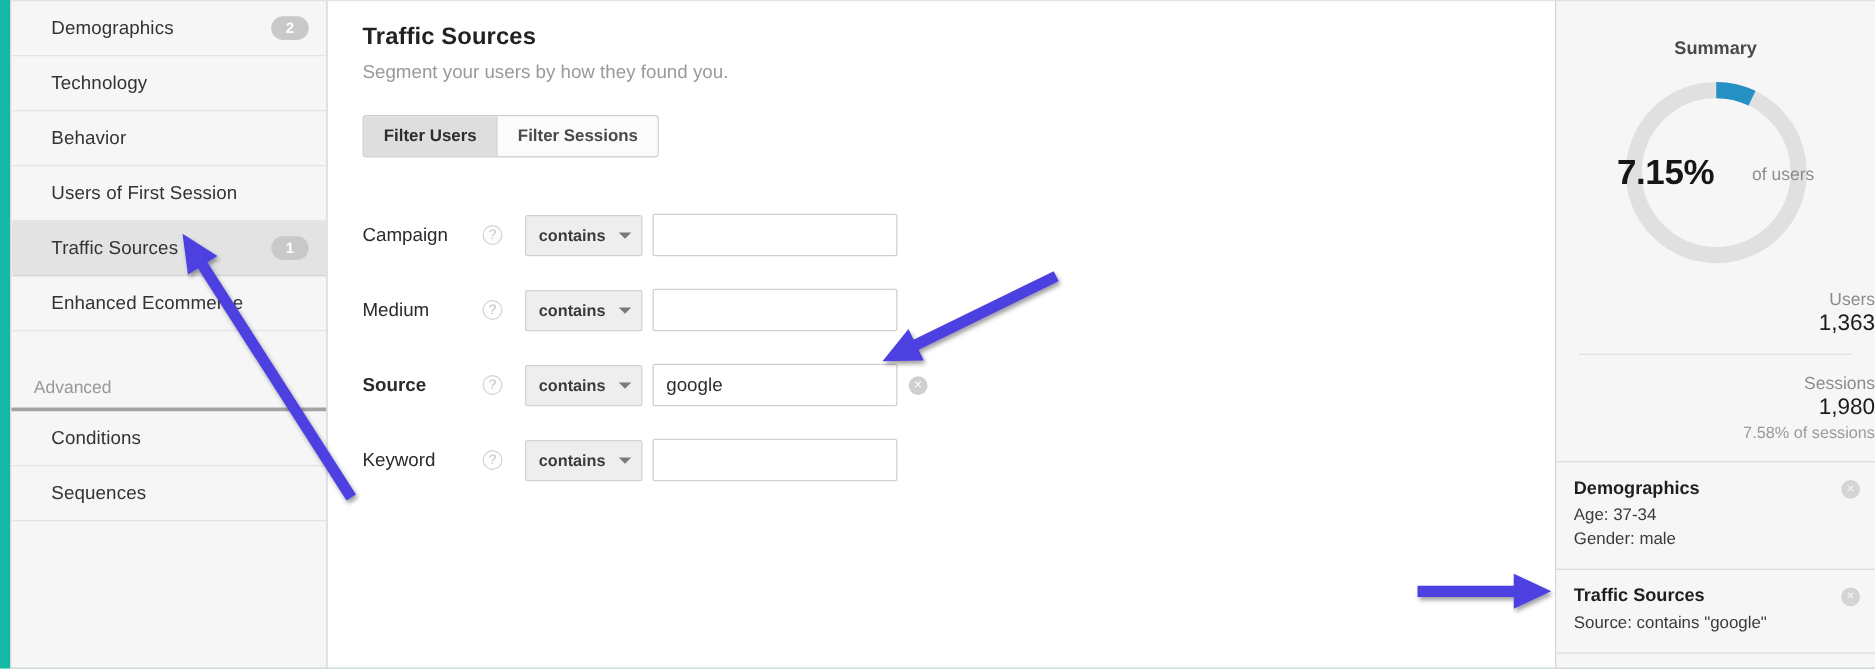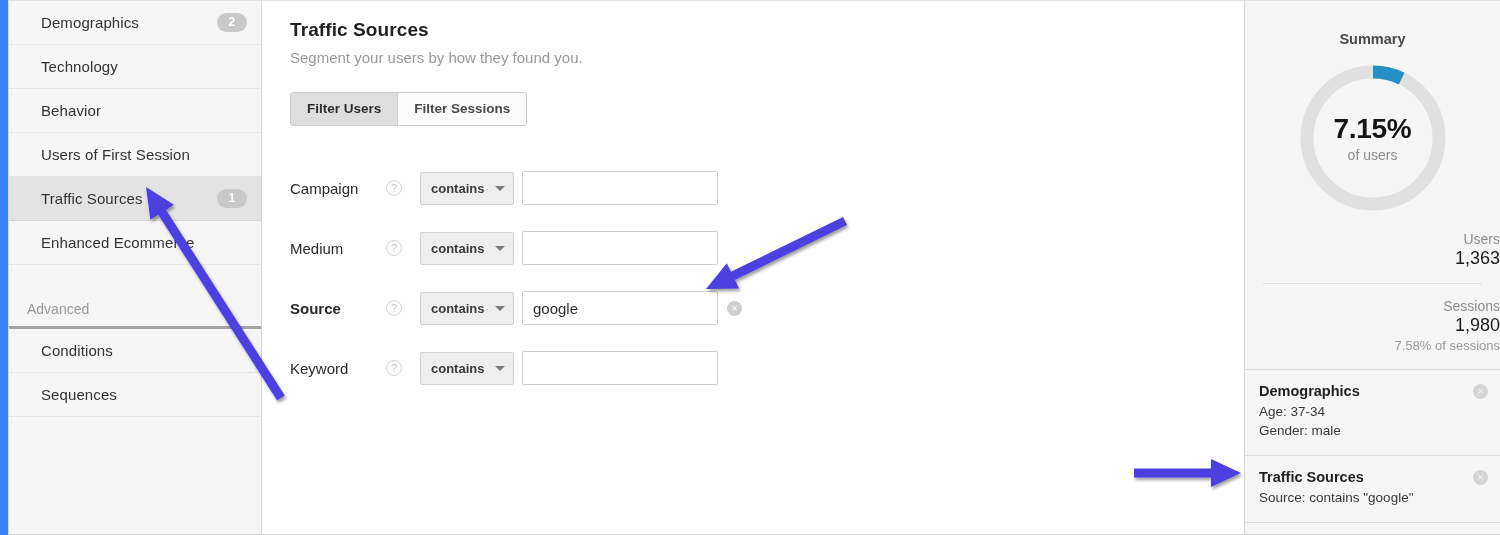--- a/index.html
+++ b/index.html
@@ -7,21 +7,21 @@
   html, body {
     width: 1500px; height: 535px;
     background: #ffffff;
     font-family: "Liberation Sans", sans-serif;
     overflow: hidden;
   }
   .app {
     position: relative;
     width: 1500px; height: 535px;
     display: flex;
-    background: #3b82f6;
+    background: #14b8a6;
   }
 
   
   .sidebar {
     position: relative;
     width: 254px;
     flex: 0 0 254px;
     height: 535px;
     background: #f6f6f6;
     border-left: 1px solid #d8d8d8;
@@ -242,23 +242,23 @@
     position: relative;
     width: 158px; height: 158px;
     margin: 12px auto 0;
   }
   .donut-svg { display: block; }
   .donut-center {
     position: absolute;
     top: 0; left: 0;
     width: 158px; height: 158px;
     display: flex;
-    flex-direction: column;
+    flex-direction: row;
     align-items: center;
-    justify-content: center;
+    justify-content: space-between;
   }
   .donut-pct {
     font-size: 28px;
     font-weight: bold;
     color: #161616;
     letter-spacing: -.3px;
   }
   .donut-sub {
     font-size: 14px;
     color: #8c8c8c;

